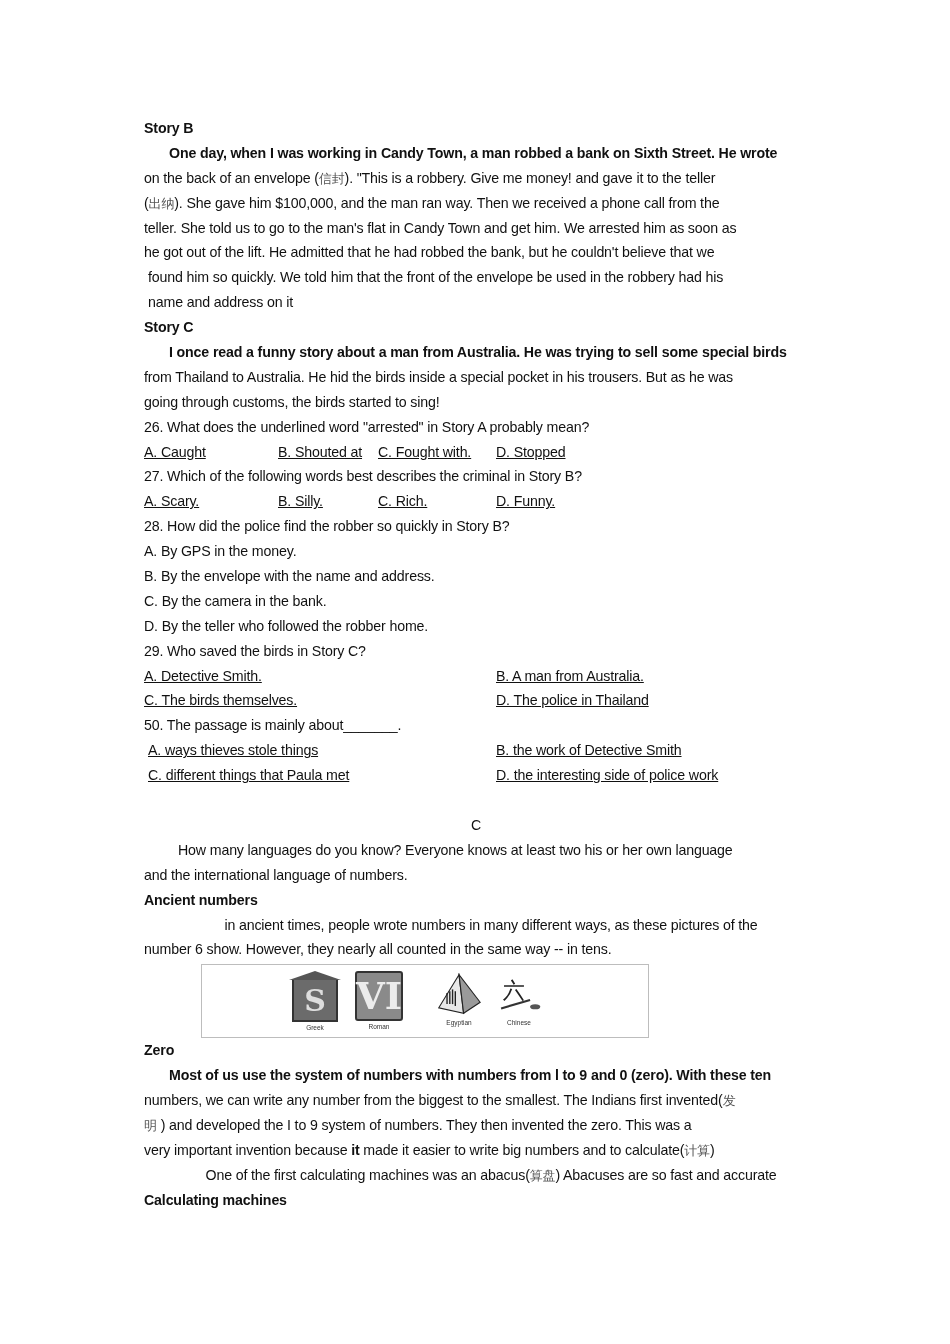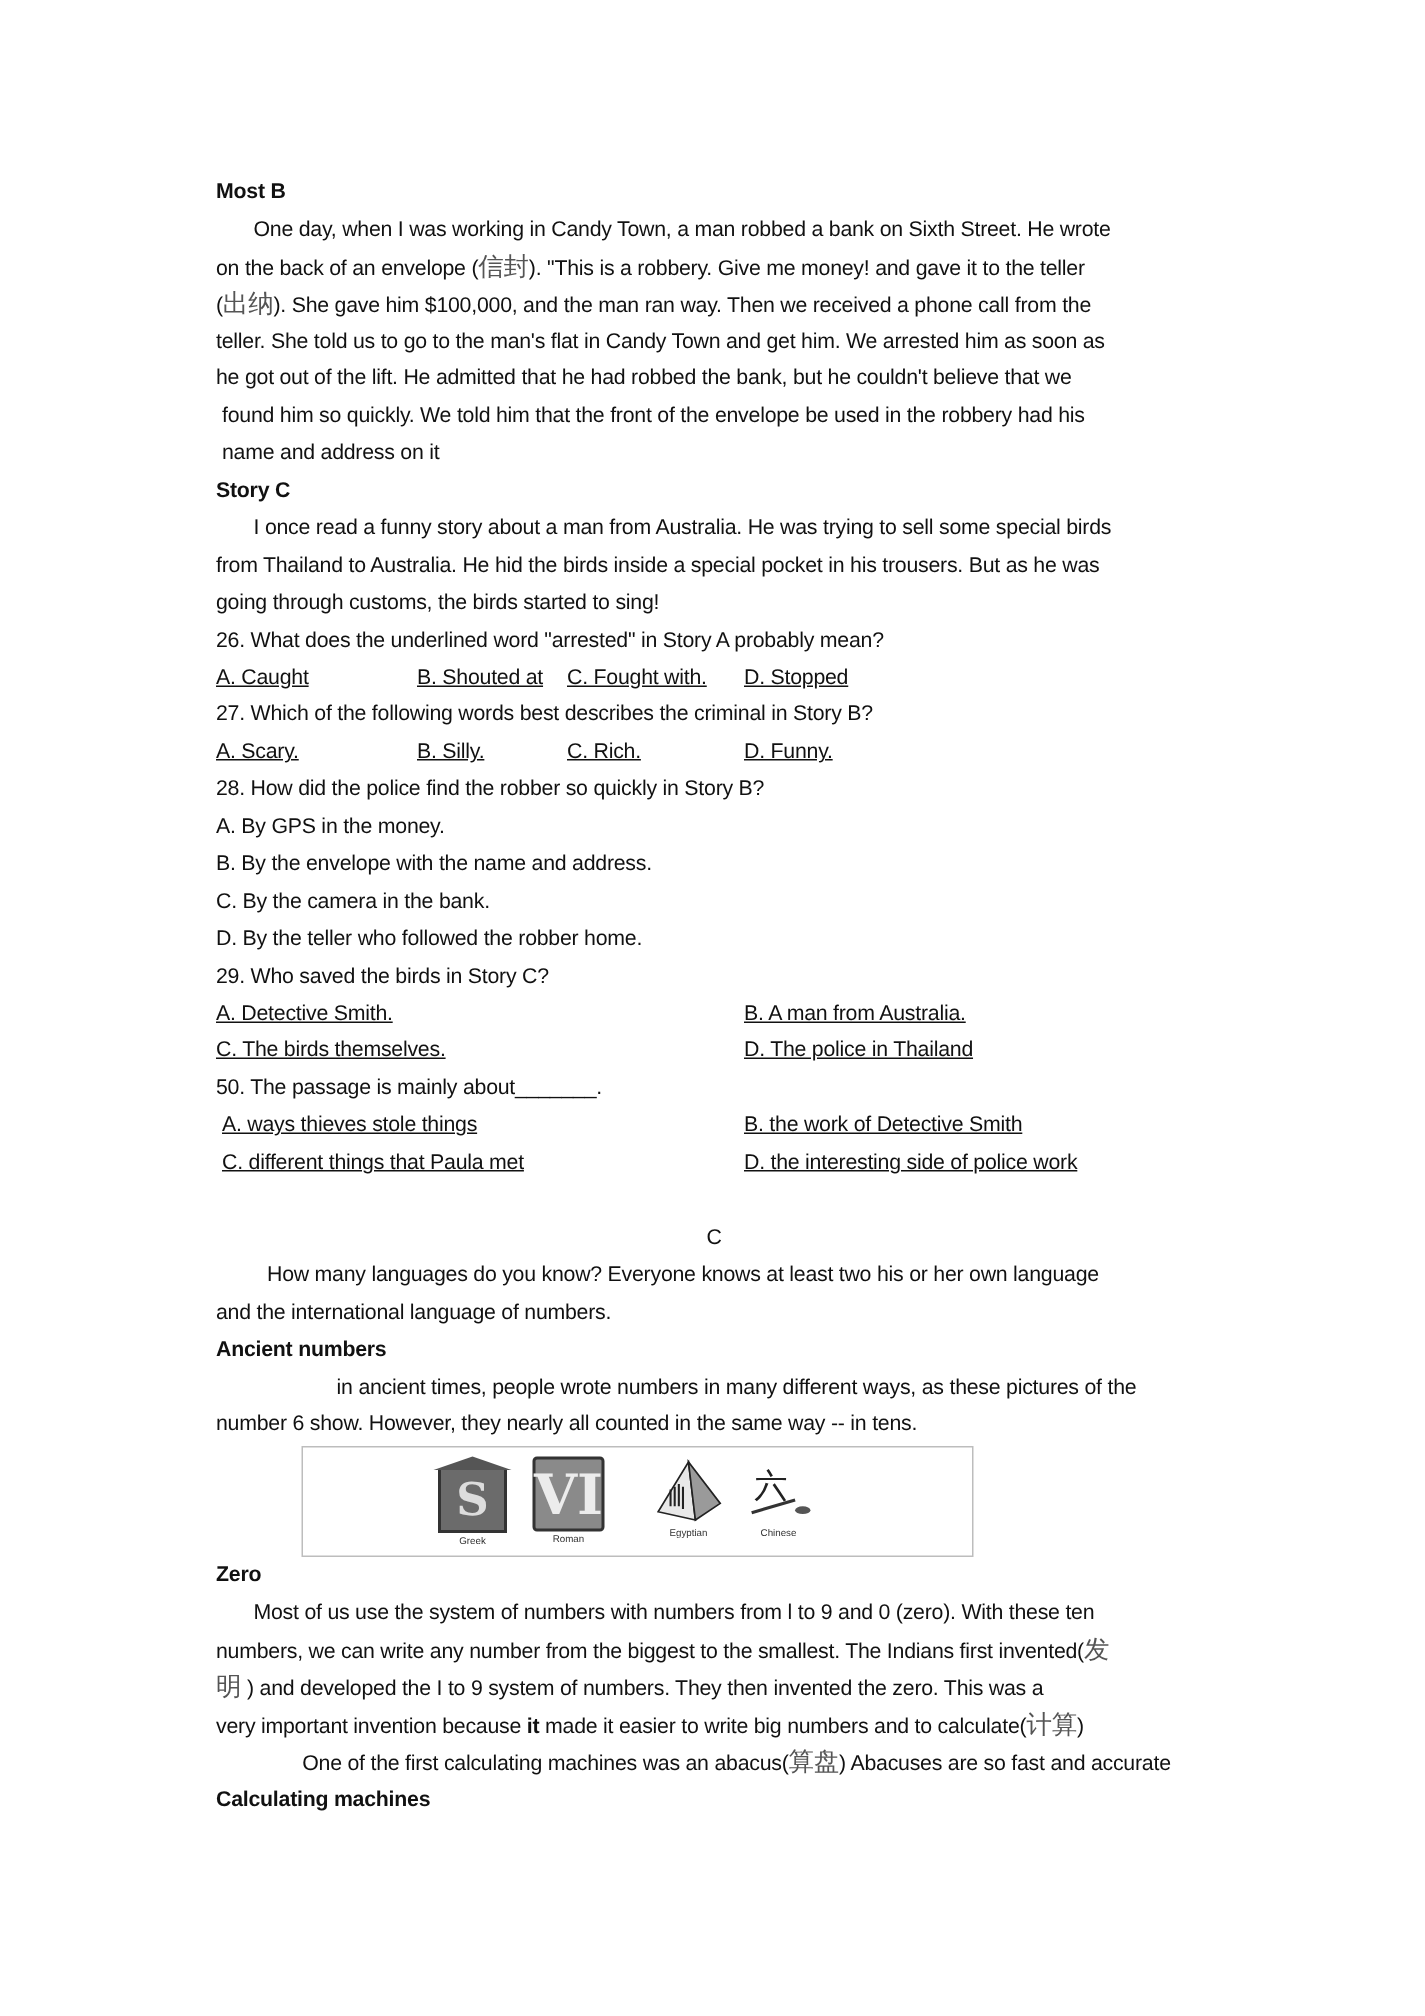--- a/index.html
+++ b/index.html
@@ -7,31 +7,31 @@
       width: 950px; height: 1344px; position: relative; overflow: hidden;
       font-family: "Liberation Sans", "DejaVu Sans", sans-serif;
       color: #111111;
     }
     .page { position: absolute; left: 144px; top: 116px; width: 664px; }
     .line {
       font-size: 14.2px; line-height: 24.9px; height: 24.9px;
       white-space: nowrap; letter-spacing: -0.15px;
     }
     .bold { font-weight: bold; }
-    .indent { padding-left: 25px; }
+    .indent { padding-left: 25px; font-weight: bold; }
     .indent-wide { padding-left: 34px; }
     .indent-mid { padding-left: 30px; text-align: center; }
     .lead1 { padding-left: 4px; }
     .opts { position: relative; }
     .opts span { position: absolute; top: 0; text-decoration: underline; }
     .o4a { left: 0; } .o4b { left: 134px; } .o4c { left: 234px; } .o4d { left: 352px; }
     .o2a { left: 0; } .o2b { left: 352px; }
     .o2a.sh { left: 4px; }
     .center { text-align: center; }
-    .cjk { font-family: "DejaVu Serif", serif; color: #555; font-size: 17px; }
+    .cjk { font-family: "DejaVu Serif", serif; color: #555; font-size: 13px; }
     .figure {
       position: relative; margin: 2px 0 0 57px; width: 448px; height: 74px;
       border: 1px solid #bdbdbd; box-sizing: border-box;
     }
     .fig-item { position: absolute; top: 6px; width: 58px; text-align: center; }
     .fig-item .art {
       width: 46px; height: 46px; margin: 0 auto; display: flex;
       align-items: center; justify-content: center;
     }
     .fig-item .cap { font-size: 6.5px; color: #333; margin-top: 2px; }
@@ -48,21 +48,21 @@
       width: 44px; height: 46px; background: #8a8a8a; border: 2px solid #333; border-radius: 3px;
       color: #ececec; font-family: "DejaVu Serif", serif; font-size: 37px; font-weight: bold;
     }
     .egypt .art svg, .chinese .art svg { display: block; }
   </style>
 </head>
 <body>
 
 <div class="page">
 
-  <div class="line bold">Most B</div>
+  <div class="line bold">Story B</div>
   <div class="line indent">One day, when  I was working in Candy Town, a man robbed  a bank on Sixth Street.  He wrote</div>
   <div class="line"><span>on   the   back of an envelope (</span><span class="cjk">信封</span><span>). "This is a robbery.   Give me money! and gave it to the teller</span></div>
   <div class="line"><span>(</span><span class="cjk">出纳</span><span>). She gave him $100,000, and the man ran way. Then we received a phone call from the</span></div>
   <div class="line">teller. She told us to go to the man's flat in Candy Town and get him. We arrested him as soon as</div>
   <div class="line">he got out of the lift. He admitted that he had robbed the bank, but he couldn't believe that we</div>
   <div class="line lead1">found him so quickly. We told him that the front of the envelope be used in the robbery had his</div>
   <div class="line lead1">name and address on it</div>
 
   <div class="line bold">Story C</div>
   <div class="line indent">I once read a funny story about a man from Australia. He was trying to sell some special birds</div>

